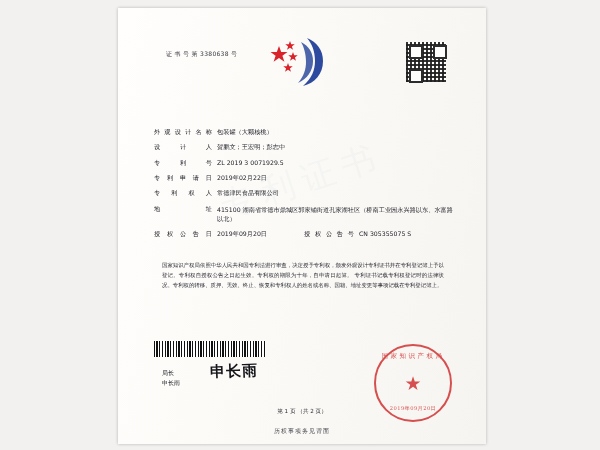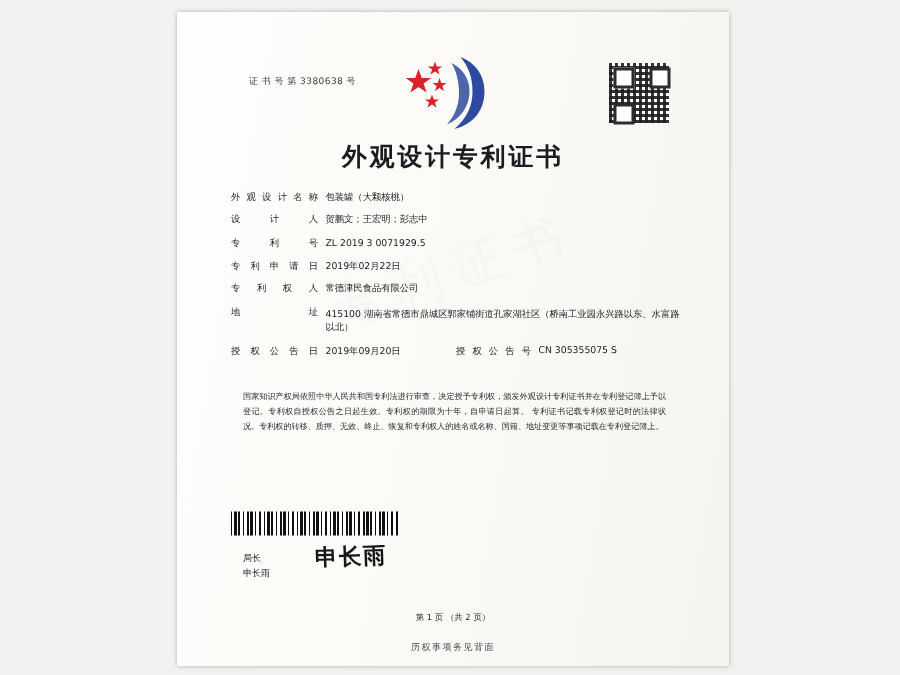--- a/index.html
+++ b/index.html
@@ -268,21 +268,20 @@
           </g>
           <g fill="#d8232a">
             <polygon points="16,10 18.2,16 24.5,16 19.4,19.7 21.4,25.7 16,22 10.6,25.7 12.6,19.7 7.5,16 13.8,16"></polygon>
             <polygon points="27,5 28.2,8.3 31.7,8.3 28.9,10.4 30,13.7 27,11.7 24,13.7 25.1,10.4 22.3,8.3 25.8,8.3"></polygon>
             <polygon points="30,16 31.2,19.3 34.7,19.3 31.9,21.4 33,24.7 30,22.7 27,24.7 28.1,21.4 25.3,19.3 28.8,19.3"></polygon>
             <polygon points="25,27 26.2,30.3 29.7,30.3 26.9,32.4 28,35.7 25,33.7 22,35.7 23.1,32.4 20.3,30.3 23.8,30.3"></polygon>
           </g>
         </svg>
       </div>
 
-      <div class="title">外观设计专利证书</div>
 
       <div class="fields">
 
         <div class="row">
           <span class="lbl">外观设计名称</span>
           <span class="val">包装罐（大颗核桃）</span>
         </div>
 
         <div class="row">
           <span class="lbl">设 计 人</span>
@@ -326,19 +325,24 @@
 专利证书记载专利权登记时的法律状况。专利权的转移、质押、无效、终止、恢复和专利权人的姓名或名称、国籍、地址变更等事项记载在专利登记簿上。</div>
 
       <div class="barcode"></div>
 
       <div class="sig-block">
         <div class="sig-label">局长</div>
         <div class="sig-label">申长雨</div>
       </div>
       <div class="sig-hand">申长雨</div>
 
+      <div class="seal">
+        <div class="arc-top">国家知识产权局</div>
+        <div class="star">★</div>
+        <div class="arc-bottom">2019年09月20日</div>
+      </div>
 
       <div class="page-no">第 1 页 （共 2 页）</div>
       <div class="footer-note">历权事项务见背面</div>
 
     </div>
   </div>
 </div>
 
 </body></html>

